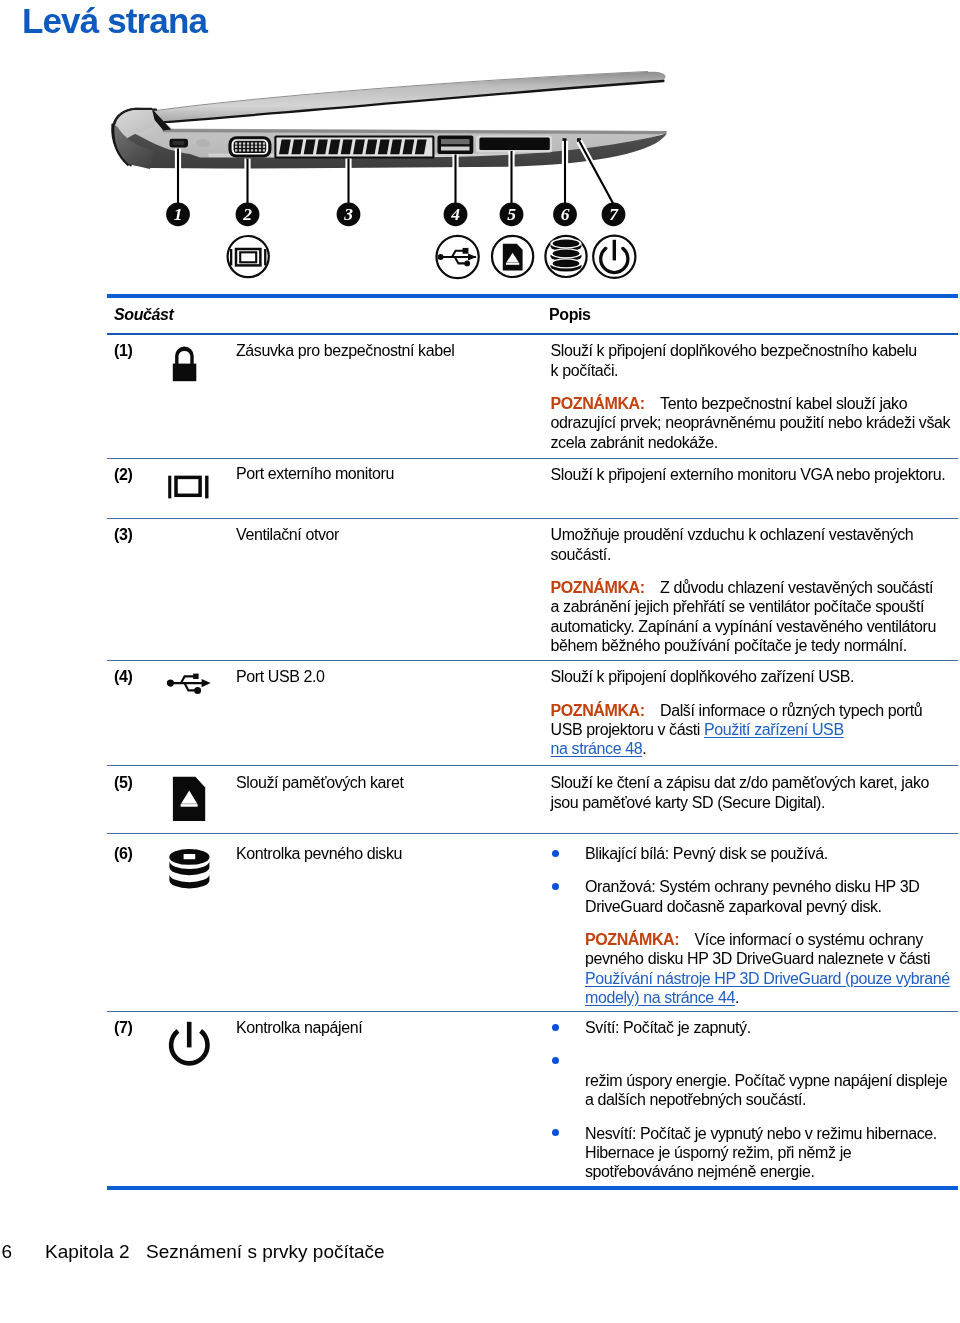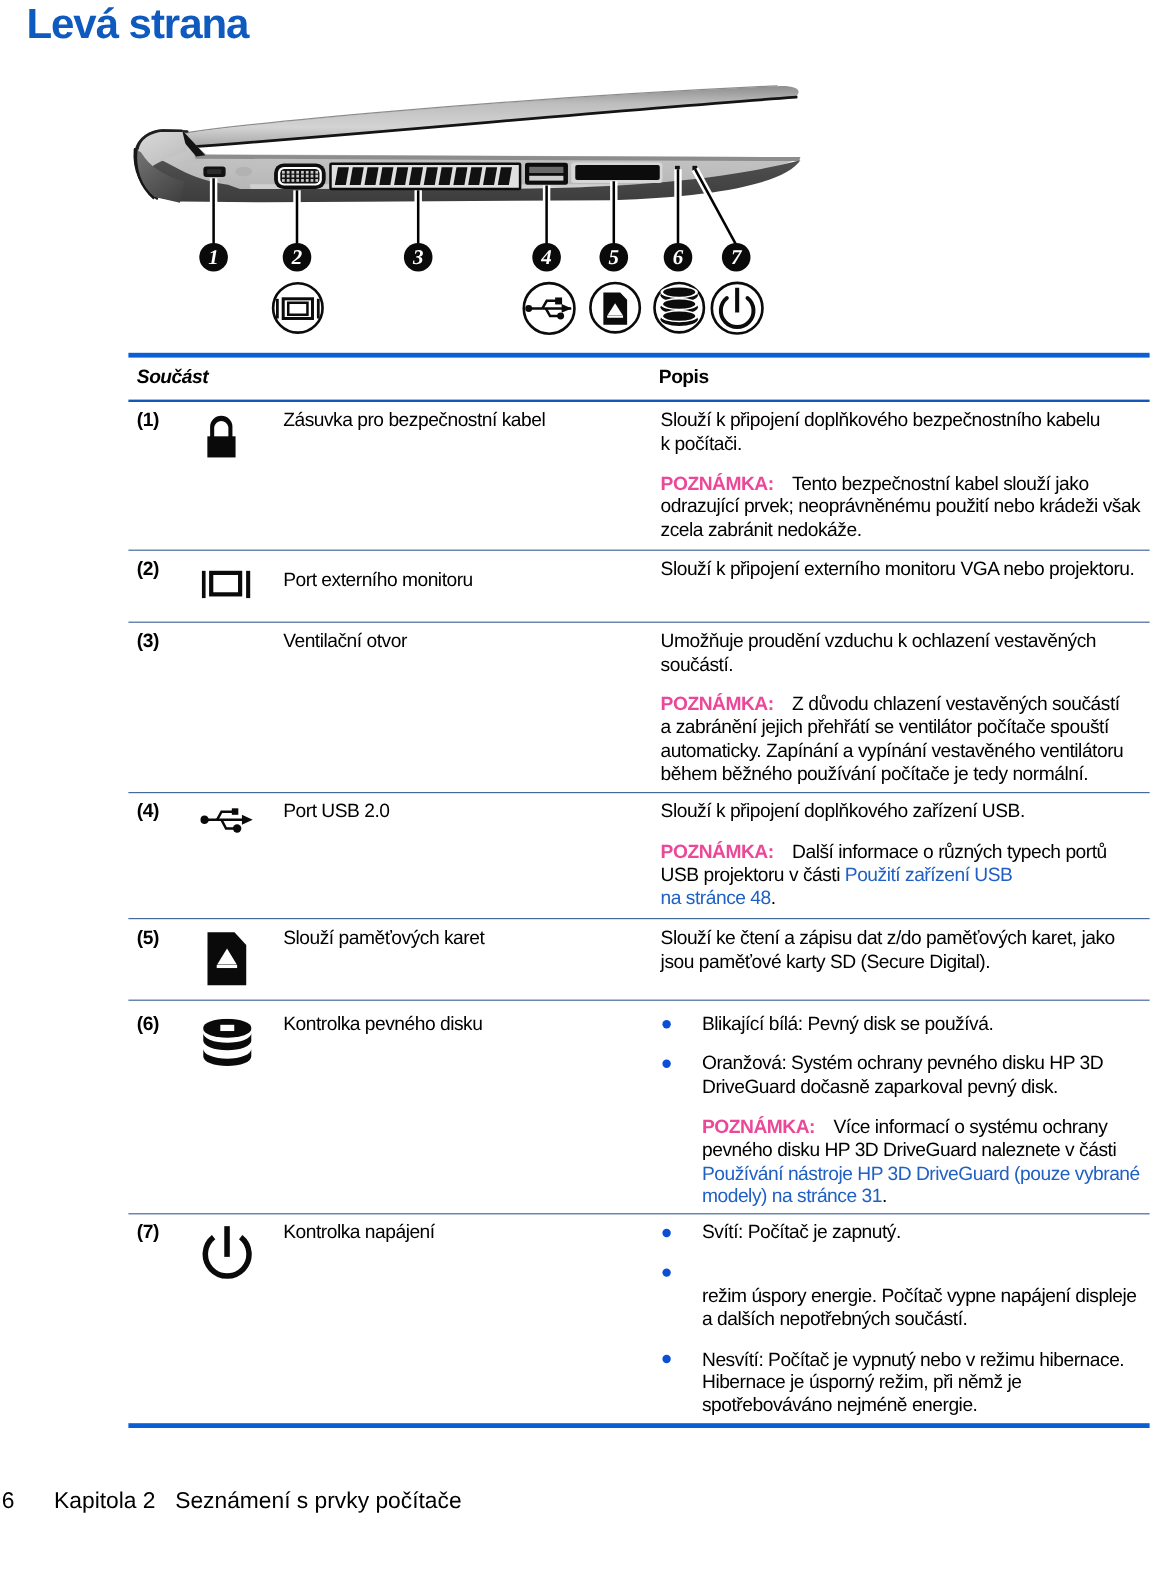--- a/index.html
+++ b/index.html
@@ -22,23 +22,23 @@
   
   .t{font-size:16px;letter-spacing:-0.4px;line-height:19.3px;}
   .hdr-c{position:absolute;left:114px;top:305px;font-weight:bold;font-style:italic;}
   .hdr-d{position:absolute;left:549px;top:305px;font-weight:bold;}
 
   .num{position:absolute;left:114px;font-weight:bold;}
   .comp{position:absolute;left:236px;width:300px;}
   .desc{position:absolute;left:550.5px;width:430px;}
   .desc p{margin:0;padding:0;}
   .desc p+p{margin-top:14px;}
-  .note{color:#ec4899;font-weight:bold;}
+  .note{color:#c2410c;font-weight:bold;}
   .gap{letter-spacing:0;}
-  .lnk{color:#2060c4;text-underline-offset:1.5px;}
+  .lnk{color:#2060c4;text-decoration:underline;text-underline-offset:1.5px;}
 
   .ico{position:absolute;}
 
   
   ul.b{margin:0;padding:0;list-style:none;}
   ul.b li{position:relative;padding-left:34.5px;}
   ul.b li+li{margin-top:14px;}
   ul.b li .bu{position:absolute;left:1.3px;top:5.6px;width:7.0px;height:7.0px;border-radius:50%;background:#0a4fd8;}
   ul.b li p{margin:0;}
   ul.b li p+p{margin-top:14px;}
@@ -301,21 +301,21 @@
   </svg>
 
   <div id="rows">
       <div class="t num" style="top:341.4px">(1)</div>
       <div class="t comp" style="top:341.4px"><span>Zásuvka pro bezpečnostní kabel</span></div>
       <div class="t desc" style="top:341.4px">
         <p><span>Slouží k připojení doplňkového bezpečnostního kabelu</span><br><span>k počítači.</span></p>
         <p><span class="note">POZNÁMKA:</span><span class="gap" style="display:inline-block;width:15.4px"></span><span>Tento bezpečnostní kabel slouží jako</span><br><span>odrazující prvek; neoprávněnému použití nebo krádeži však</span><br><span>zcela zabránit nedokáže.</span></p>
       </div>
       <div class="t num" style="top:465.4px">(2)</div>
-      <div class="t comp" style="top:474px"><span>Port externího monitoru</span></div>
+      <div class="t comp" style="top:464px"><span>Port externího monitoru</span></div>
       <div class="t desc" style="top:465.4px">
         <p><span>Slouží k připojení externího monitoru VGA nebo projektoru.</span></p>
       </div>
       <div class="t num" style="top:525.4px">(3)</div>
       <div class="t comp" style="top:525.4px"><span>Ventilační otvor</span></div>
       <div class="t desc" style="top:525.4px">
         <p><span>Umožňuje proudění vzduchu k ochlazení vestavěných</span><br><span>součástí.</span></p>
         <p><span class="note">POZNÁMKA:</span><span class="gap" style="display:inline-block;width:15.4px"></span><span>Z důvodu chlazení vestavěných součástí</span><br><span>a zabránění jejich přehřátí se ventilátor počítače spouští</span><br><span>automaticky. Zapínání a vypínání vestavěného ventilátoru</span><br><span>během běžného používání počítače je tedy normální.</span></p>
       </div>
       <div class="t num" style="top:667.4px">(4)</div>
@@ -333,21 +333,21 @@
       <div class="t comp" style="top:844.1px"><span>Kontrolka pevného disku</span></div>
       <div class="t desc" style="top:844.1px">
         <ul class="b">
           <li>
             <span class="bu"></span>
             <p><span>Blikající bílá: Pevný disk se používá.</span></p>
           </li>
           <li>
             <span class="bu"></span>
             <p><span>Oranžová: Systém ochrany pevného disku HP 3D</span><br><span>DriveGuard dočasně zaparkoval pevný disk.</span></p>
-            <p><span class="note">POZNÁMKA:</span><span class="gap" style="display:inline-block;width:15.4px"></span><span>Více informací o systému ochrany</span><br><span>pevného disku HP 3D DriveGuard naleznete v části</span> <a class="lnk">Používání nástroje HP 3D DriveGuard (pouze vybrané</a><br><a class="lnk">modely) na stránce 31</a><span>.</span></p>
+            <p><span class="note">POZNÁMKA:</span><span class="gap" style="display:inline-block;width:15.4px"></span><span>Více informací o systému ochrany</span><br><span>pevného disku HP 3D DriveGuard naleznete v části</span> <a class="lnk">Používání nástroje HP 3D DriveGuard (pouze vybrané</a><br><a class="lnk">modely) na stránce 44</a><span>.</span></p>
           </li>
         </ul>
       </div>
       <div class="t num" style="top:1018.4px">(7)</div>
       <div class="t comp" style="top:1018.4px"><span>Kontrolka napájení</span></div>
       <div class="t desc" style="top:1018.4px">
         <ul class="b">
           <li>
             <span class="bu"></span>
             <p><span>Svítí: Počítač je zapnutý.</span></p>

